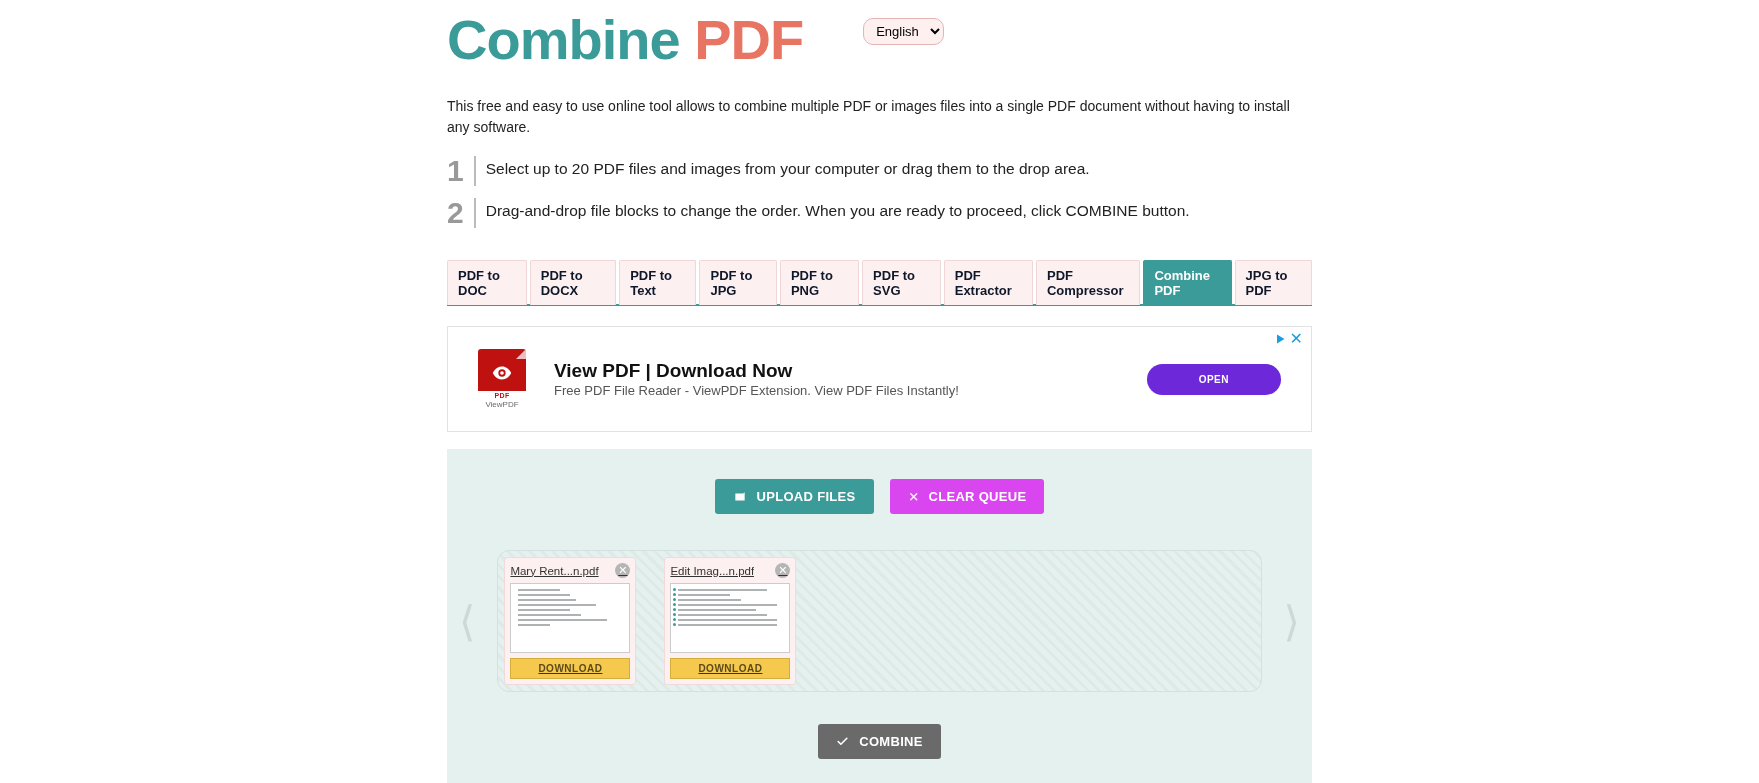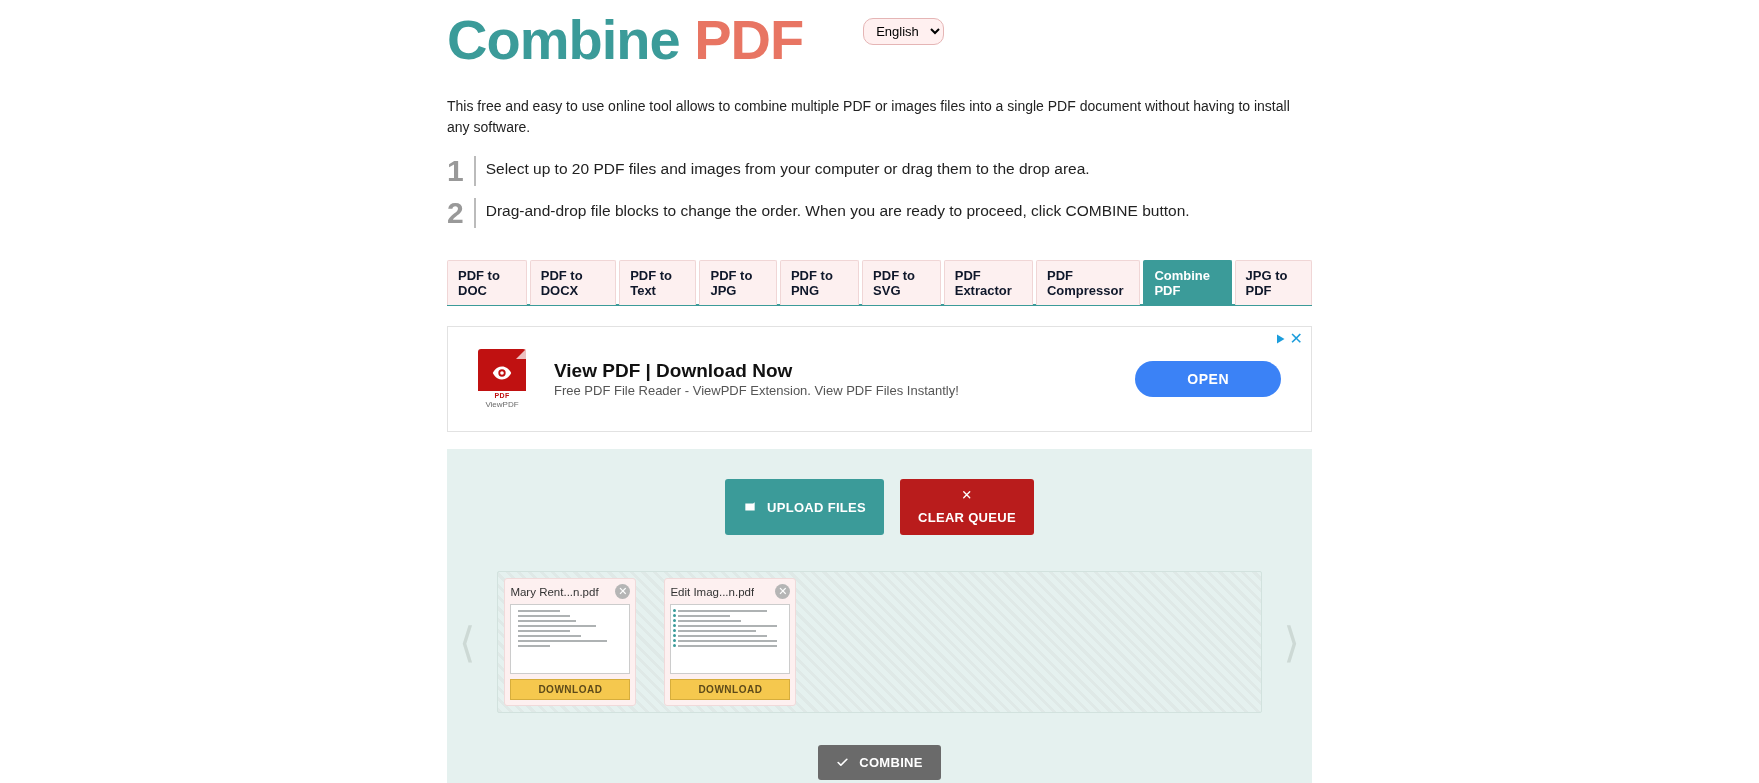--- a/index.html
+++ b/index.html
@@ -21,34 +21,34 @@
   .tabs-underline { border-bottom: 2px solid #3b9b99; margin-top: -1px; }
   .ad-box { border: 1px solid #e2e2e2; background: #fff; padding: 22px 30px; margin-top: 20px; display: flex; align-items: center; gap: 28px; position: relative; }
   .ad-icon { width: 48px; height: 48px; background: #c01111; border-radius: 3px; display:flex; flex-direction:column; align-items:center; justify-content:center; position:relative; }
   .ad-icon-fold { position:absolute; top:0; right:0; border-style:solid; border-width:0 0 10px 10px; border-color: transparent transparent #ecc0c0 transparent; }
   .ad-icon svg { width: 22px; height: 22px; fill: #fff; }
   .ad-icon-label { position:absolute; bottom:-3px; left:0; right:0; background:#fff; color:#c01111; font-size:7px; font-weight:700; text-align:center; letter-spacing:0.4px; padding:1px 0; }
   .ad-icon-sub { font-size: 8px; color:#6a6a6a; text-align:center; margin-top: 3px; }
   .ad-icon-wrap { display:flex; flex-direction:column; align-items:center; }
   .ad-text .ad-title { font-size: 19px; font-weight: 700; color: #111; }
   .ad-text .ad-sub { font-size: 13px; color: #555; margin-top: 1px; text-align: center; }
-  .ad-open { margin-left: auto; background: #3b82f6; color:#fff; font-size: 14px; font-weight:700; padding: 10px 52px; border-radius: 22px; border:none; cursor:pointer; letter-spacing: 0.5px; }
+  .ad-open { margin-left: auto; background: #6d28d9; color:#fff; font-size: 10px; font-weight:700; padding: 10px 52px; border-radius: 22px; border:none; cursor:pointer; letter-spacing: 0.5px; }
   .ad-info-icons { position:absolute; top: 4px; right: 8px; display:flex; gap:4px; align-items:center; }
   .ad-info-icons svg { fill:#1c9ddc; }
   .ad-close-x { color:#1c9ddc; font-size:16px; font-weight:400; cursor:pointer; line-height:1; }
   .work-area { background: #e5f1ef; padding: 30px 12px 28px; margin-top: 17px; }
   .btn-row { display:flex; justify-content:center; gap: 16px; }
   .btn { display:flex; align-items:center; gap:10px; border:none; color:#fff; font-size: 13px; font-weight:700; padding: 10px 18px; cursor:pointer; border-radius:3px; letter-spacing:0.3px; }
   .btn-teal { background:#3b9b99; }
-  .btn-coral { background:#b91c1c;flex-direction:column; }
+  .btn-coral { background:#d946ef; }
   .btn-gray { background:#6a6a6a; }
   .btn-icon { display:inline-flex; }
   .files-strip { display:flex; align-items:center; gap: 22px; margin-top: 36px; }
   .arrow { font-size: 42px; color:#cdd9d5; cursor:pointer; user-select:none; font-weight:300; }
-  .files-track { flex:1; display:flex; gap:28px; background: repeating-linear-gradient(45deg, #dfe9e7 0 3px, #e5f1ef 3px 8px); border:1px solid #d2e2de; padding: 6px; min-height:130px; border-radius:2px; }
+  .files-track { flex:1; display:flex; gap:28px; background: repeating-linear-gradient(45deg, #dfe9e7 0 3px, #e5f1ef 3px 8px); border:1px solid #d2e2de; padding: 6px; min-height:130px; border-radius:12px;text-decoration:underline; }
   .file-card { width: 132px; background:#fdf0f0; border:1px solid #f0dada; border-radius:3px; padding: 5px; display:flex; flex-direction:column; gap:5px; }
   .file-top { display:flex; align-items:center; justify-content:space-between; }
   .file-name { font-size: 11.5px; color:#333; white-space:nowrap; overflow:hidden; text-overflow:ellipsis; }
   .file-remove { width:15px; height:15px; border-radius:50%; background:#b5b5b5; color:#fff; font-size:11px; line-height:15px; text-align:center; cursor:pointer; flex-shrink:0; }
   .thumb { background:#fff; border:1px solid #ccc; height: 70px; padding: 5px 7px; display:flex; flex-direction:column; gap:3px; }
   .thumb .ln { height: 2px; background:#aeb2b3; }
   .thumb .ln.s30 { width:30%; } .thumb .ln.s40 { width:40%; } .thumb .ln.s50 { width:50%; } .thumb .ln.s55 { width:55%; } .thumb .ln.s60 { width:60%; } .thumb .ln.s75 { width:75%; } .thumb .ln.s85 { width:85%; } .thumb .ln.s95 { width:95%; }
   .thumb.bl .ln { position:relative; padding-left:5px; }
   .thumb.bl .ln::before { content:""; position:absolute; left:-5px; top:-1px; width:3px; height:3px; background:#3b9b99; border-radius:50%; }
   .download-btn { background:#f5c84e; border:1px solid #d6ad3c; color:#5d4a1a; font-size:10px; font-weight:700; letter-spacing:0.5px; padding:4px 4px; text-align:center; cursor:pointer; }

